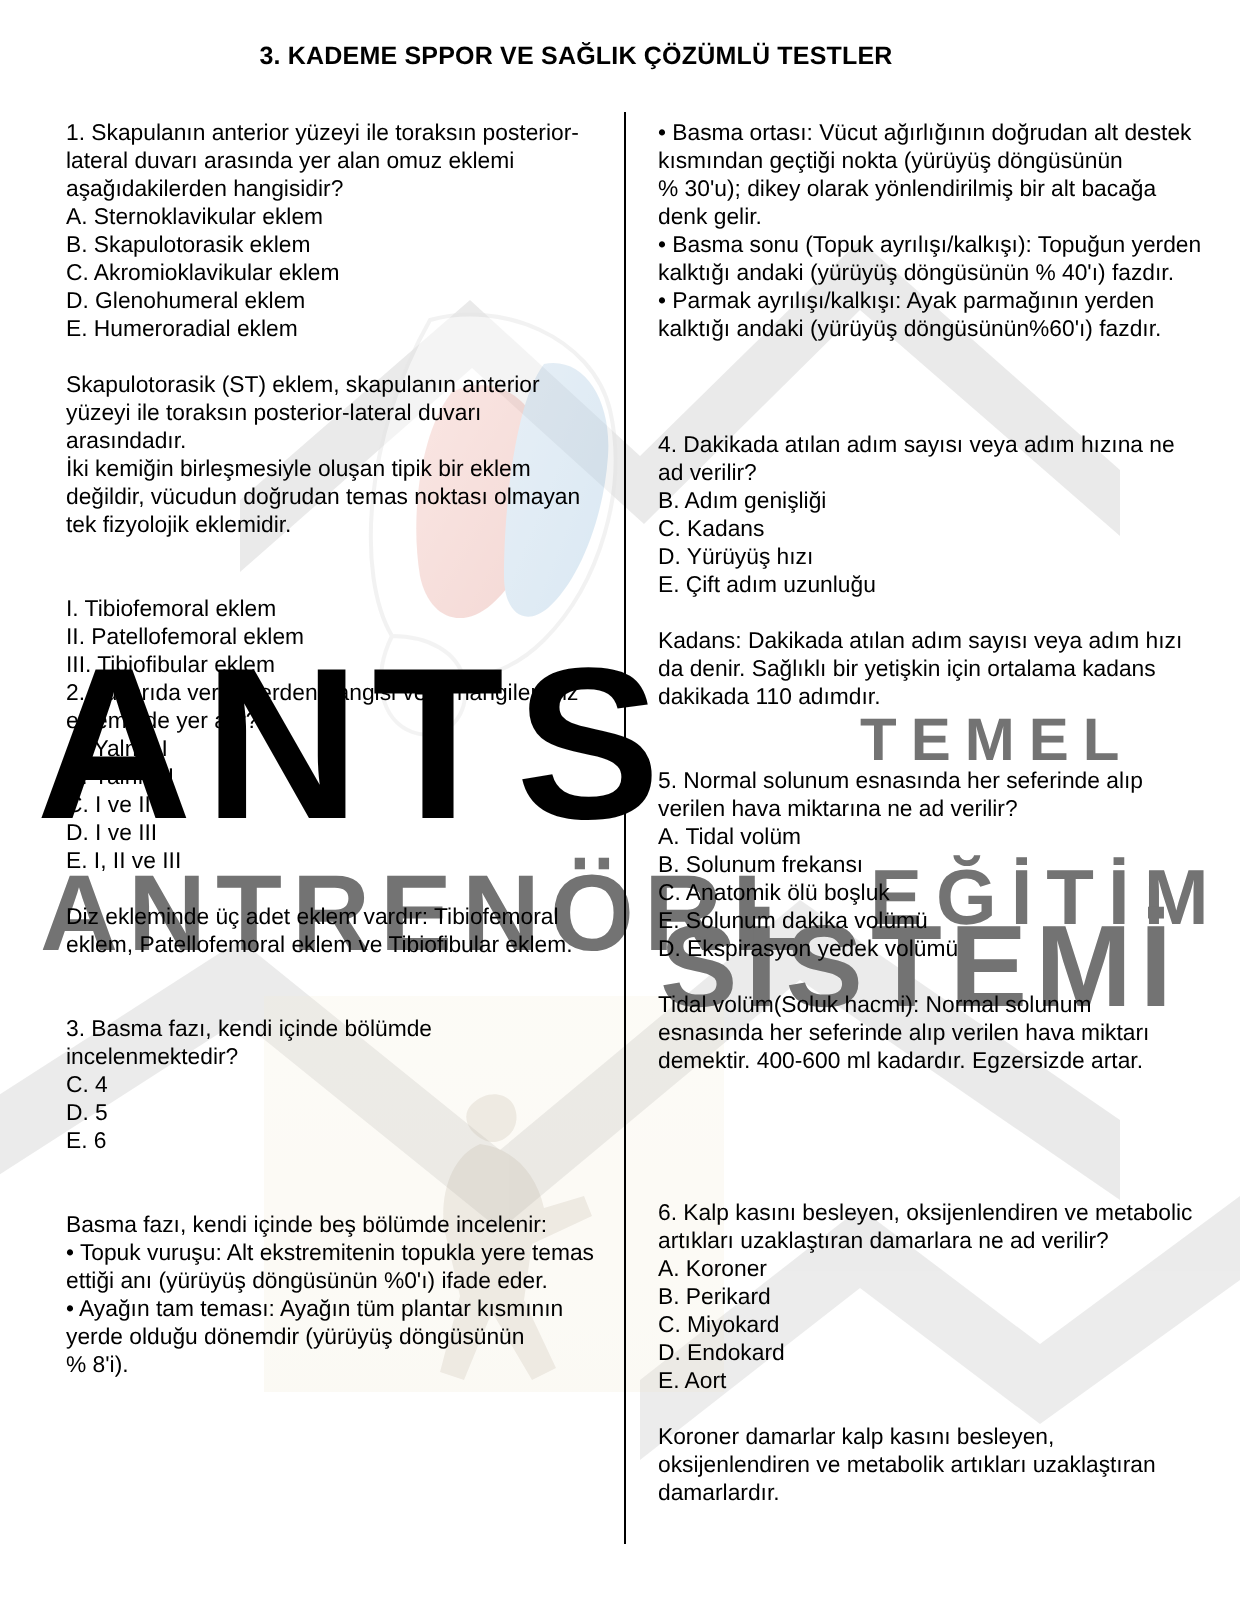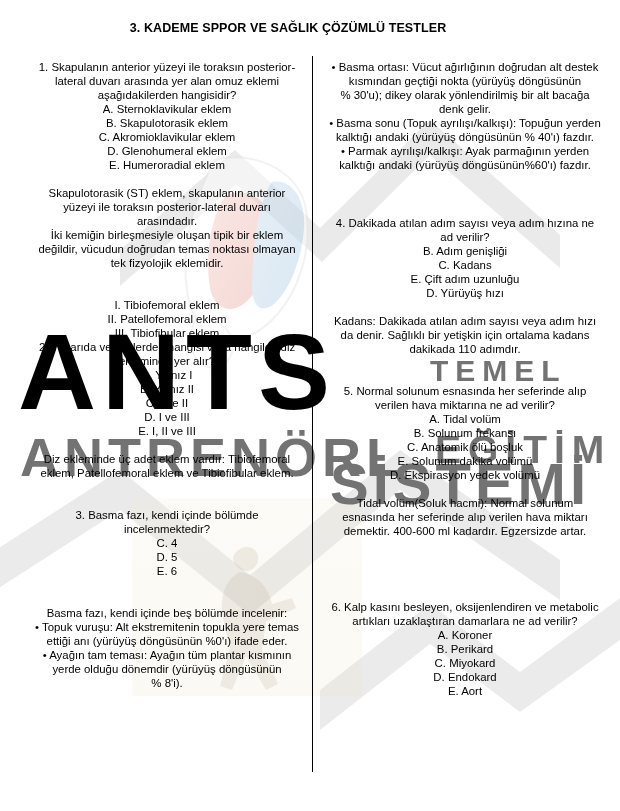--- a/index.html
+++ b/index.html
@@ -92,21 +92,21 @@
   }
   .column {
     position: absolute;
     top: 60px;
     font-size: 11.4px;
     line-height: 14.0px;
   }
   #left-column  { left: 33px;  width: 268px; }
   #right-column { left: 329px; width: 272px; }
 
-  .block { margin: 0 0 0 0; text-align: center; }
+  .block { margin: 0 0 0 0; }
   .gap-sm { height: 14px; }
   .gap-md { height: 28px; }
   .gap-lg { height: 44px; }
   .gap-xl { height: 62px; }
 
   .line { margin: 0; padding: 0; }
   .q-stem { margin: 0; }
   .choice { margin: 0; }
   .expl { margin: 0; }
 </style>
@@ -240,22 +240,22 @@
 • Basma sonu (Topuk ayrılışı/kalkışı): Topuğun yerden kalktığı andaki (yürüyüş döngüsünün % 40'ı) fazdır.
 • Parmak ayrılışı/kalkışı: Ayak parmağının yerden kalktığı andaki (yürüyüş döngüsünün%60'ı) fazdır.</p>
       </div>
 
       <div class="gap-lg"></div>
 
       <div class="block">
         <p class="q-stem">4.  Dakikada atılan adım sayısı veya adım hızına ne ad verilir?</p>
         <p class="choice">B. Adım genişliği</p>
         <p class="choice">C. Kadans</p>
+        <p class="choice">D. Yürüyüş hızı</p>
         <p class="choice">E. Çift adım uzunluğu</p>
-        <p class="choice">D. Yürüyüş hızı</p>
       </div>
 
       <div class="gap-sm"></div>
 
       <div class="block">
         <p class="expl">Kadans: Dakikada atılan adım sayısı veya adım hızı da denir. Sağlıklı bir yetişkin için ortalama kadans dakikada 110 adımdır.</p>
       </div>
 
       <div class="gap-md"></div>
 
@@ -280,16 +280,19 @@
         <p class="q-stem">6.  Kalp kasını besleyen, oksijenlendiren ve metabolic artıkları uzaklaştıran damarlara ne ad verilir?</p>
         <p class="choice">A. Koroner</p>
         <p class="choice">B. Perikard</p>
         <p class="choice">C. Miyokard</p>
         <p class="choice">D. Endokard</p>
         <p class="choice">E. Aort</p>
       </div>
 
       <div class="gap-sm"></div>
 
+      <div class="block">
+        <p class="expl">Koroner damarlar kalp kasını besleyen, oksijenlendiren ve metabolik artıkları uzaklaştıran damarlardır.</p>
+      </div>
 
     </div>
   </div>
 </div>
 
 </body></html>

